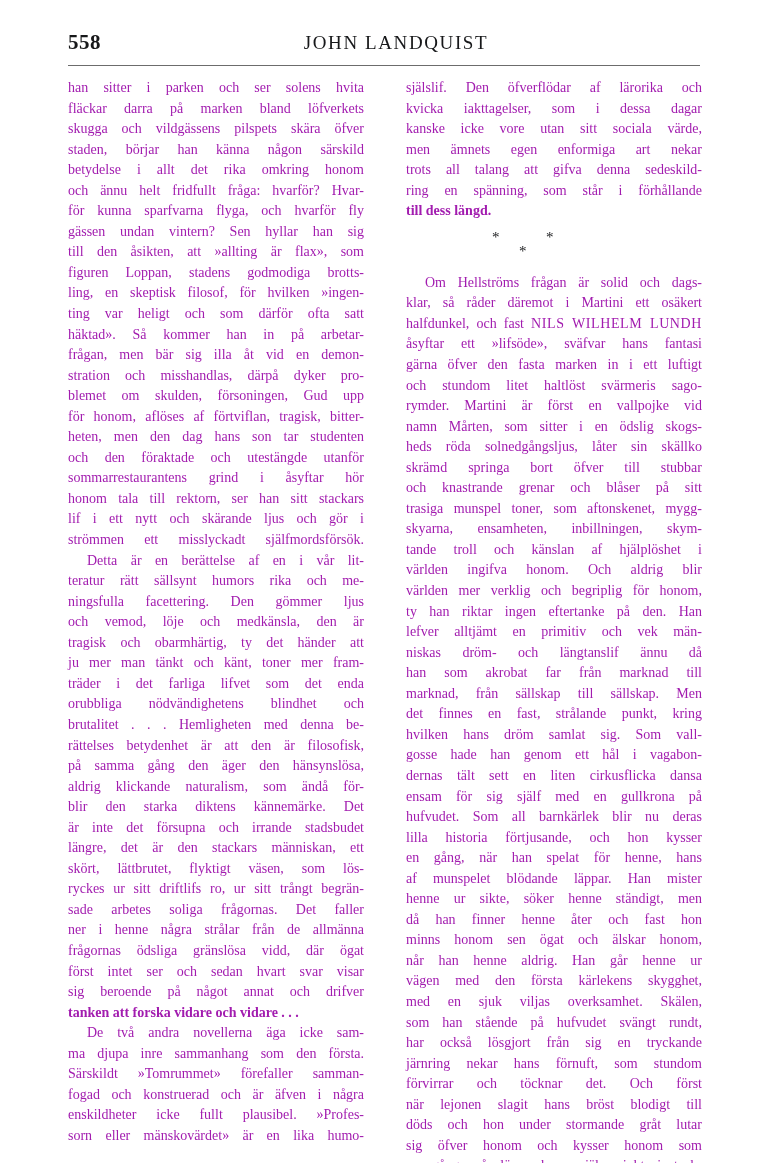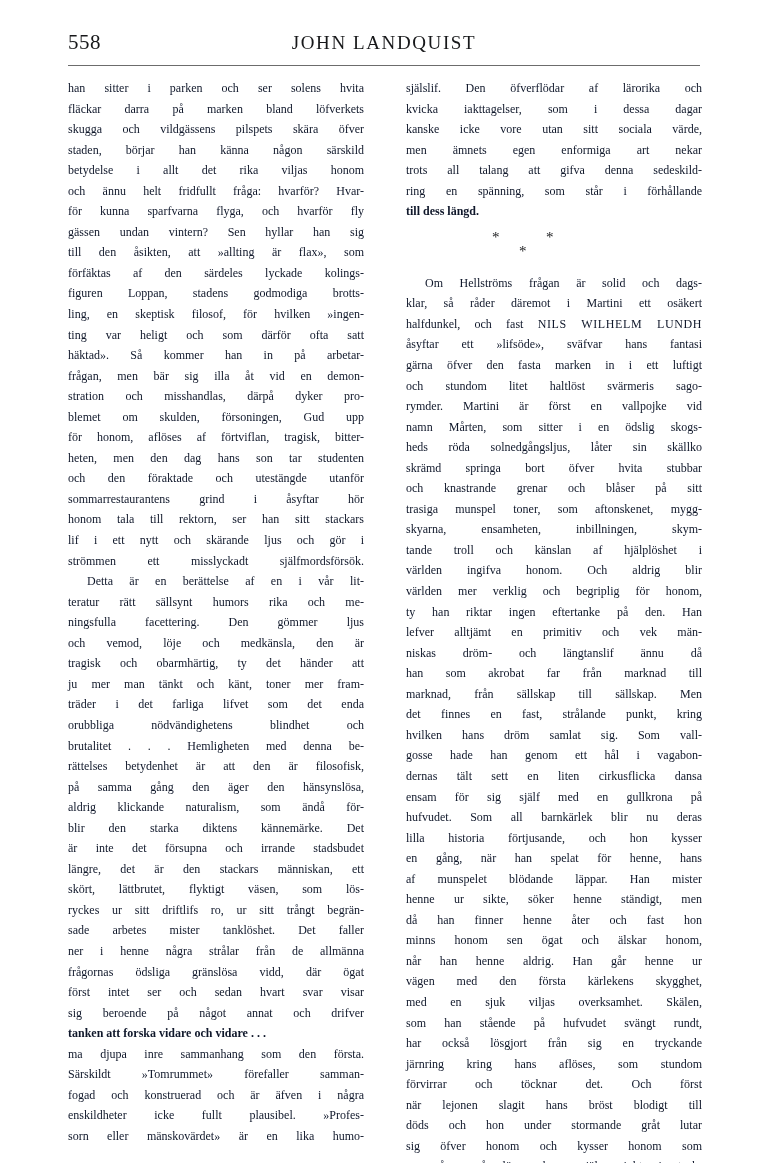--- a/index.html
+++ b/index.html
@@ -31,24 +31,25 @@
     width: 632px;
     height: 36px;
   }
   .folio {
     position: absolute;
     left: 0;
     top: 0;
     font-size: 21px;
     letter-spacing: 0.5px;
     color: #17181a;
+    font-weight: bold;
   }
   .head-title {
     position: absolute;
-    left: 0;
+    left: 12px;
     top: 2px;
     width: 632px;
     text-align: center;
     font-size: 19px;
     letter-spacing: 1.6px;
     color: #17181a;
   }
   .head-rule {
     position: absolute;
     left: 0;
@@ -66,25 +67,25 @@
     width: 634px;
     display: flex;
     justify-content: space-between;
   }
   .col {
     width: 296px;
   }
 
   p.para {
     margin: 0;
-    font-size: 12px;
+    font-size: 14px;
     line-height: 20.55px;
     text-align: justify;
     text-justify: inter-word;
-    color: #0f172a;
+    color: #a21caf;
     hyphens: none;
   }
 
   
   .ln {
     display: block;
     text-align: justify;
     text-align-last: justify;
     white-space: nowrap;
   }
@@ -128,26 +129,25 @@
     <div class="head-rule"></div>
   </div>
 
   <div class="columns">
     <div class="col" id="left-col">
         <p class="para">
           <span class="ln">han sitter i parken och ser solens hvita</span>
           <span class="ln">fläckar darra på marken bland löfverkets</span>
           <span class="ln">skugga och vildgässens pilspets skära öfver</span>
           <span class="ln">staden, börjar han känna någon särskild</span>
-          <span class="ln">betydelse i allt det rika viljas honom</span>
+          <span class="ln">betydelse i allt det rika omkring honom</span>
           <span class="ln">och ännu helt fridfullt fråga: hvarför? Hvar-</span>
           <span class="ln">för kunna sparfvarna flyga, och hvarför fly</span>
           <span class="ln">gässen undan vintern? Sen hyllar han sig</span>
           <span class="ln">till den åsikten, att »allting är flax», som</span>
-          <span class="ln">förfäktas af den särdeles lyckade kolings-</span>
           <span class="ln">figuren Loppan, stadens godmodiga brotts-</span>
           <span class="ln">ling, en skeptisk filosof, för hvilken »ingen-</span>
           <span class="ln">ting var heligt och som därför ofta satt</span>
           <span class="ln">häktad». Så kommer han in på arbetar-</span>
           <span class="ln">frågan, men bär sig illa åt vid en demon-</span>
           <span class="ln">stration och misshandlas, därpå dyker pro-</span>
           <span class="ln">blemet om skulden, försoningen, Gud upp</span>
           <span class="ln">för honom, aflöses af förtviflan, tragisk, bitter-</span>
           <span class="ln">heten, men den dag hans son tar studenten</span>
           <span class="ln">och den föraktade och utestängde utanför</span>
@@ -167,28 +167,29 @@
           <span class="ln">orubbliga nödvändighetens blindhet och</span>
           <span class="ln">brutalitet . . . Hemligheten med denna be-</span>
           <span class="ln">rättelses betydenhet är att den är filosofisk,</span>
           <span class="ln">på samma gång den äger den hänsynslösa,</span>
           <span class="ln">aldrig klickande naturalism, som ändå för-</span>
           <span class="ln">blir den starka diktens kännemärke. Det</span>
           <span class="ln">är inte det försupna och irrande stadsbudet</span>
           <span class="ln">längre, det är den stackars människan, ett</span>
           <span class="ln">skört, lättbrutet, flyktigt väsen, som lös-</span>
           <span class="ln">ryckes ur sitt driftlifs ro, ur sitt trångt begrän-</span>
-          <span class="ln">sade arbetes mister tanklöshet. Det faller</span>
+          <span class="ln">sade arbetes soliga frågornas. Det faller</span>
           <span class="ln">ner i henne några strålar från de allmänna</span>
           <span class="ln">frågornas ödsliga gränslösa vidd, där ögat</span>
           <span class="ln">först intet ser och sedan hvart svar visar</span>
           <span class="ln">sig beroende på något annat och drifver</span>
           <span class="ln last">tanken att forska vidare och vidare . . .</span>
         </p>
         <p class="para">
+          <span class="ln ind">De två andra novellerna äga icke sam-</span>
           <span class="ln">ma djupa inre sammanhang som den första.</span>
           <span class="ln">Särskildt »Tomrummet» förefaller samman-</span>
           <span class="ln">fogad och konstruerad och är äfven i några</span>
           <span class="ln">enskildheter icke fullt plausibel. »Profes-</span>
           <span class="ln">sorn eller mänskovärdet» är en lika humo-</span>
         </p>
       </div>
     <div class="col" id="right-col">
         <p class="para">
           <span class="ln">själslif. Den öfverflödar af lärorika och</span>
@@ -207,21 +208,21 @@
         <p class="para">
           <span class="ln ind">Om Hellströms frågan är solid och dags-</span>
           <span class="ln">klar, så råder däremot i Martini ett osäkert</span>
           <span class="ln">halfdunkel, och fast <span class="smallcaps">NILS WILHELM LUNDH</span></span>
           <span class="ln">åsyftar ett »lifsöde», sväfvar hans fantasi</span>
           <span class="ln">gärna öfver den fasta marken in i ett luftigt</span>
           <span class="ln">och stundom litet haltlöst svärmeris sago-</span>
           <span class="ln">rymder. Martini är först en vallpojke vid</span>
           <span class="ln">namn Mårten, som sitter i en ödslig skogs-</span>
           <span class="ln">heds röda solnedgångsljus, låter sin skällko</span>
-          <span class="ln">skrämd springa bort öfver hvita stubbar</span>
+          <span class="ln">skrämd springa bort öfver till stubbar</span>
           <span class="ln">och knastrande grenar och blåser på sitt</span>
           <span class="ln">trasiga munspel toner, som aftonskenet, mygg-</span>
           <span class="ln">skyarna, ensamheten, inbillningen, skym-</span>
           <span class="ln">tande troll och känslan af hjälplöshet i</span>
           <span class="ln">världen ingifva honom. Och aldrig blir</span>
           <span class="ln">världen mer verklig och begriplig för honom,</span>
           <span class="ln">ty han riktar ingen eftertanke på den. Han</span>
           <span class="ln">lefver alltjämt en primitiv och vek män-</span>
           <span class="ln">niskas dröm- och längtanslif ännu då</span>
           <span class="ln">han som akrobat far från marknad till</span>
@@ -236,21 +237,21 @@
           <span class="ln">en gång, när han spelat för henne, hans</span>
           <span class="ln">af munspelet blödande läppar. Han mister</span>
           <span class="ln">henne ur sikte, söker henne ständigt, men</span>
           <span class="ln">då han finner henne åter och fast hon</span>
           <span class="ln">minns honom sen ögat och älskar honom,</span>
           <span class="ln">når han henne aldrig. Han går henne ur</span>
           <span class="ln">vägen med den första kärlekens skygghet,</span>
           <span class="ln">med en sjuk viljas overksamhet. Skälen,</span>
           <span class="ln">som han stående på hufvudet svängt rundt,</span>
           <span class="ln">har också lösgjort från sig en tryckande</span>
-          <span class="ln">järnring kring hans aflöses, som stundom</span>
+          <span class="ln">järnring nekar hans förnuft, som stundom</span>
           <span class="ln">förvirrar och töcknar det. Och först</span>
           <span class="ln">när lejonen slagit hans bröst blodigt till</span>
           <span class="ln">döds och hon under stormande gråt lutar</span>
           <span class="ln">sig öfver honom och kysser honom som</span>
           <span class="ln">en gång, så löses hans själ mjukt i tack-</span>
         </p>
       </div>
   </div>
 
 </div>

